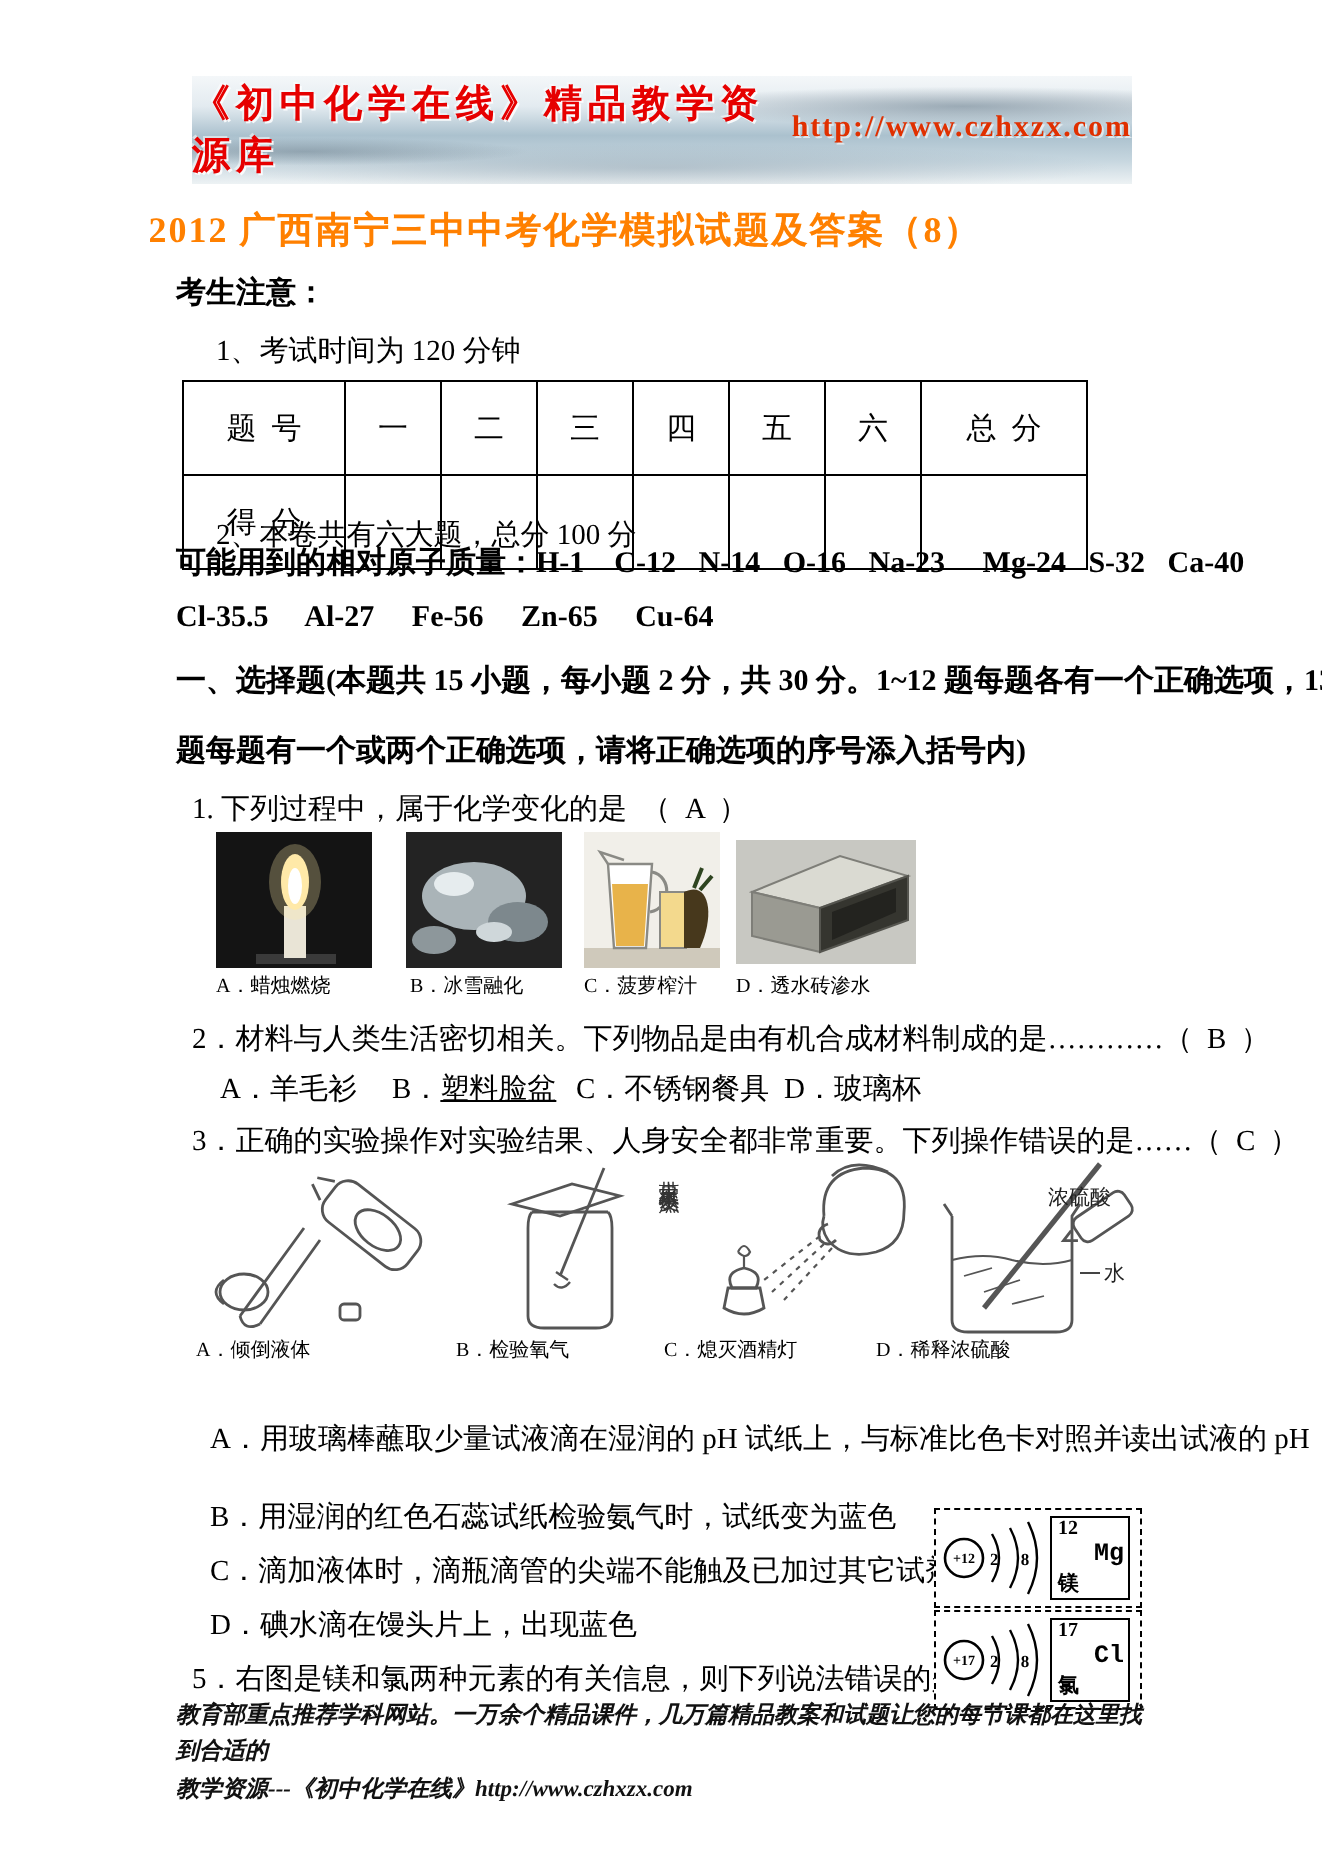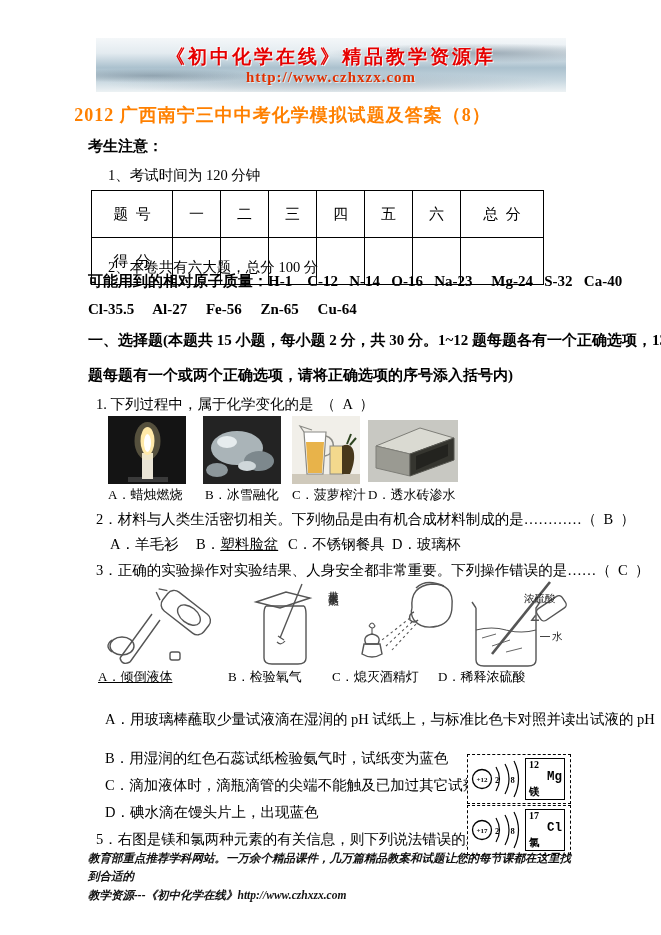--- a/index.html
+++ b/index.html
@@ -8,41 +8,41 @@
   .page { position:relative; width:661px; height:935px; background:#fff; overflow:hidden; }
   .abs { position:absolute; white-space:pre; }
 
   
   .banner { position:absolute; left:96px; top:38px; width:470px; height:54px;
     background:
       radial-gradient(ellipse 220px 14px at 82% 28%, rgba(96,117,133,.55), rgba(96,117,133,0) 70%),
       radial-gradient(ellipse 160px 10px at 12% 70%, rgba(80,100,115,.40), rgba(80,100,115,0) 70%),
       radial-gradient(ellipse 300px 16px at 50% 85%, rgba(120,140,155,.35), rgba(120,140,155,0) 75%),
       linear-gradient(180deg,#f4f7f9 0%, #e3ebf0 28%, #abc1ce 55%, #c6d6df 78%, #edf2f4 100%);
-    display:flex; flex-direction:column; align-items:center; justify-content:center; }
+    display:flex; flex-direction:row; align-items:center; justify-content:center; }
   .banner-title { font-weight:bold; font-size:19px; letter-spacing:3px; color:#e60000;
     text-shadow:1px 1px 0 rgba(255,255,255,.85), -1px -1px 0 rgba(255,255,255,.5); }
   .banner-url { font-weight:bold; font-size:15px; color:#e03000; margin-top:-1px;
     text-shadow:1px 1px 0 rgba(255,255,255,.6); letter-spacing:1px; }
 
   .doc-title { position:absolute; left:0; top:103px; width:565px; text-align:center;
     font-size:18px; font-weight:bold; color:#ff8000; letter-spacing:1px; }
 
   .bold { font-weight:bold; }
   .t14 { font-size:14.5px; }
   .t15 { font-size:15px; }
 
   
   table.score { position:absolute; left:91px; top:190px; border-collapse:collapse; table-layout:fixed; }
   table.score td { border:1.5px solid #000; height:47px; text-align:center; font-size:15px; white-space:pre; }
   .col-label { width:81px; } .col-num { width:48px; } .col-total { width:83px; }
 
   
   .photo { position:absolute; }
-  .caption { position:absolute; font-size:13px; white-space:pre;text-align:right; }
+  .caption { position:absolute; font-size:10px; white-space:pre;text-align:right; }
 
   
   .sketch { position:absolute; }
   .vlabel { position:absolute; writing-mode:vertical-rl; font-size:10.5px; color:#333; letter-spacing:1px; }
   .tinylabel { position:absolute; font-size:10.5px; color:#222; white-space:pre; }
   .dash-line { position:absolute; height:1px; background:#444; }
 
   
   .element-box { position:absolute; left:467px; top:754px; width:104px; }
   .element-cell { border:1.5px dashed #000; height:50px; display:flex; align-items:center; padding:2px 3px; background:#fff; }
@@ -190,21 +190,21 @@
     <path d="M88 4 L30 76" stroke-width="2.6"></path>
     <g transform="rotate(-34 88 30)">
       <rect x="74" y="24" width="30" height="14" rx="4"></rect>
       <path d="M72 28 L66 30 L72 34"></path>
     </g>
   </svg>
   <div class="tinylabel" style="left:524px; top:592px;">浓硫酸</div>
   <div class="dash-line" style="left:540px; top:636px; width:10px;"></div>
   <div class="tinylabel" style="left:552px; top:630px;">水</div>
 
-  <div class="caption" style="left:98px; top:668px;text-decoration:underline;">A．倾倒液体</div>
+  <div class="caption" style="left:98px; top:668px;">A．倾倒液体</div>
   <div class="caption" style="left:228px; top:668px;">B．检验氧气</div>
   <div class="caption" style="left:332px; top:668px;">C．熄灭酒精灯</div>
   <div class="caption" style="left:438px; top:668px;">D．稀释浓硫酸</div>
 
   <div class="abs t14" style="left:105px; top:710px;">A．用玻璃棒蘸取少量试液滴在湿润的 pH 试纸上，与标准比色卡对照并读出试液的 pH</div>
   <div class="abs t14" style="left:105px; top:749px;">B．用湿润的红色石蕊试纸检验氨气时，试纸变为蓝色</div>
   <div class="abs t14" style="left:105px; top:776px;">C．滴加液体时，滴瓶滴管的尖端不能触及已加过其它试剂的试管内壁</div>
   <div class="abs t14" style="left:105px; top:803px;">D．碘水滴在馒头片上，出现蓝色</div>
 
   <div class="abs t14" style="left:96px; top:830px;">5．右图是镁和氯两种元素的有关信息，则下列说法错误的是 D</div>

